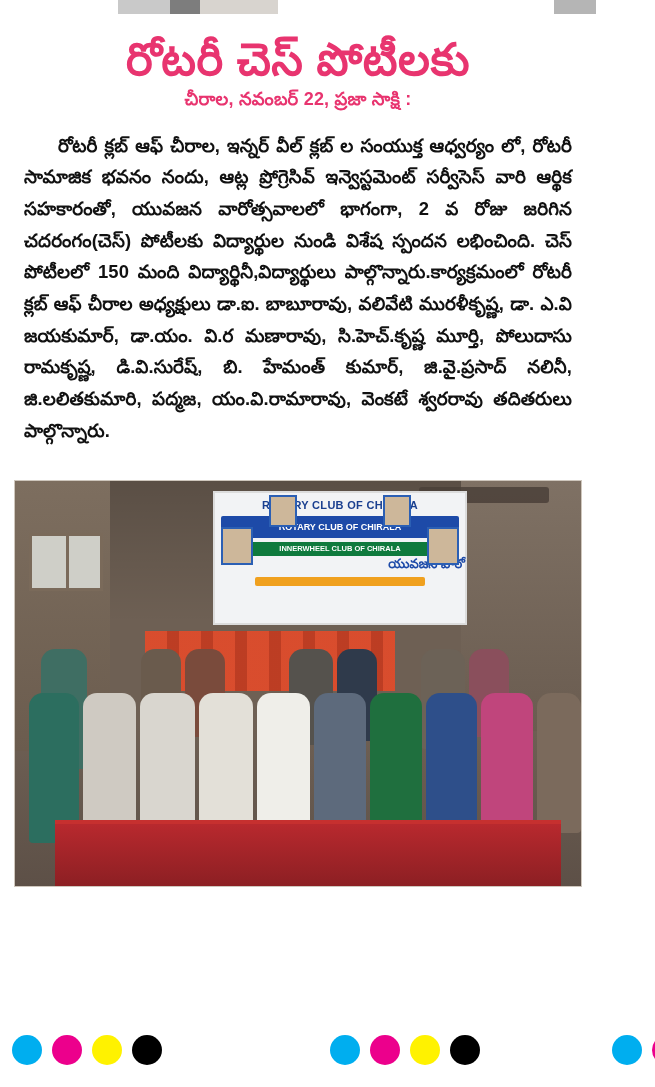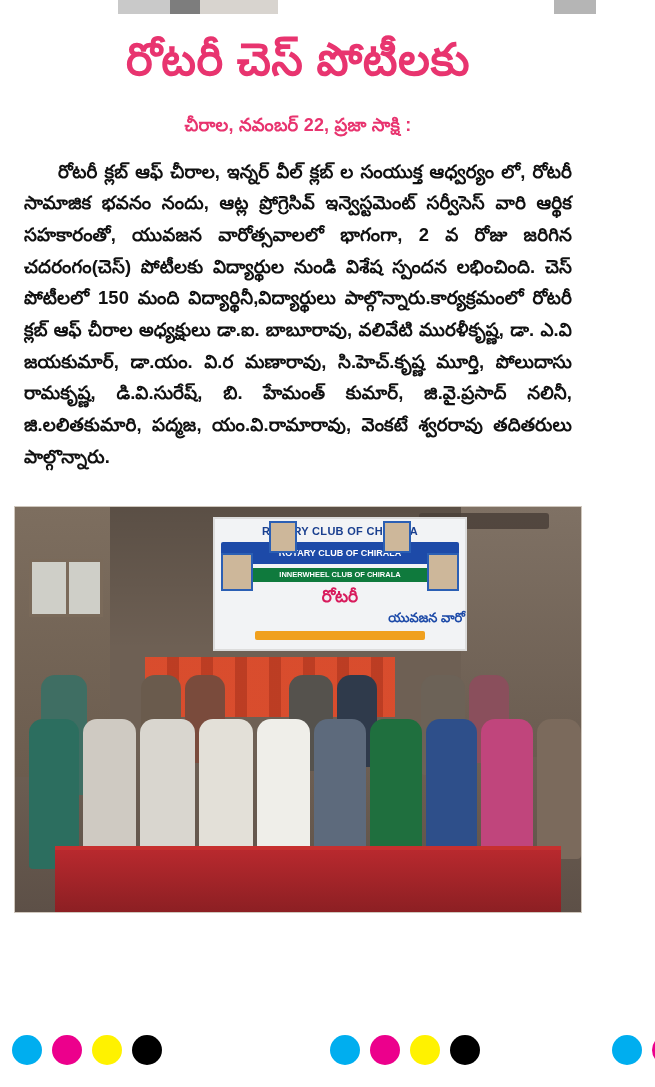--- a/index.html
+++ b/index.html
@@ -50,21 +50,20 @@
     padding: 18px 26px 0 26px;
     margin: 0;
   }
   .headline .line2 { display: block; }
 
   .dateline {
     text-align: center;
     color: #e8346f;
     font-weight: bold;
     font-size: 18px;
-    margin-top: 26px;
     letter-spacing: .2px;
   }
 
   .body-text {
     padding: 16px 24px 0 24px;
     font-size: 18.4px;
     line-height: 1.72;
     color: #111111;
     text-align: justify;
     text-justify: inter-word;
@@ -211,21 +210,20 @@
     <div class="photo"></div>
     <div class="ph-wall-left"></div>
     <div class="ph-window"></div>
     <div class="ph-wall-right"></div>
     <div class="ph-fan"></div>
 
     <div class="ph-banner">
       <div class="ph-banner-title">ROTARY CLUB OF CHIRALA</div>
       <div class="ph-banner-bar">ROTARY CLUB OF CHIRALA</div>
       <div class="ph-banner-bar2">INNERWHEEL CLUB OF CHIRALA</div>
-      <div class="ph-banner-tel">రోటరీ</div>
       <div class="ph-banner-tel2">యువజన వారో</div>
       <div class="ph-banner-foot"></div>
       <div class="ph-portrait" style="left:6px; top:34px;"></div>
       <div class="ph-portrait" style="right:6px; top:34px;"></div>
       <div class="ph-portrait" style="left:54px; top:2px; width:24px; height:28px;"></div>
       <div class="ph-portrait" style="right:54px; top:2px; width:24px; height:28px;"></div>
     </div>
 
     <div class="ph-chairs"></div>
 

